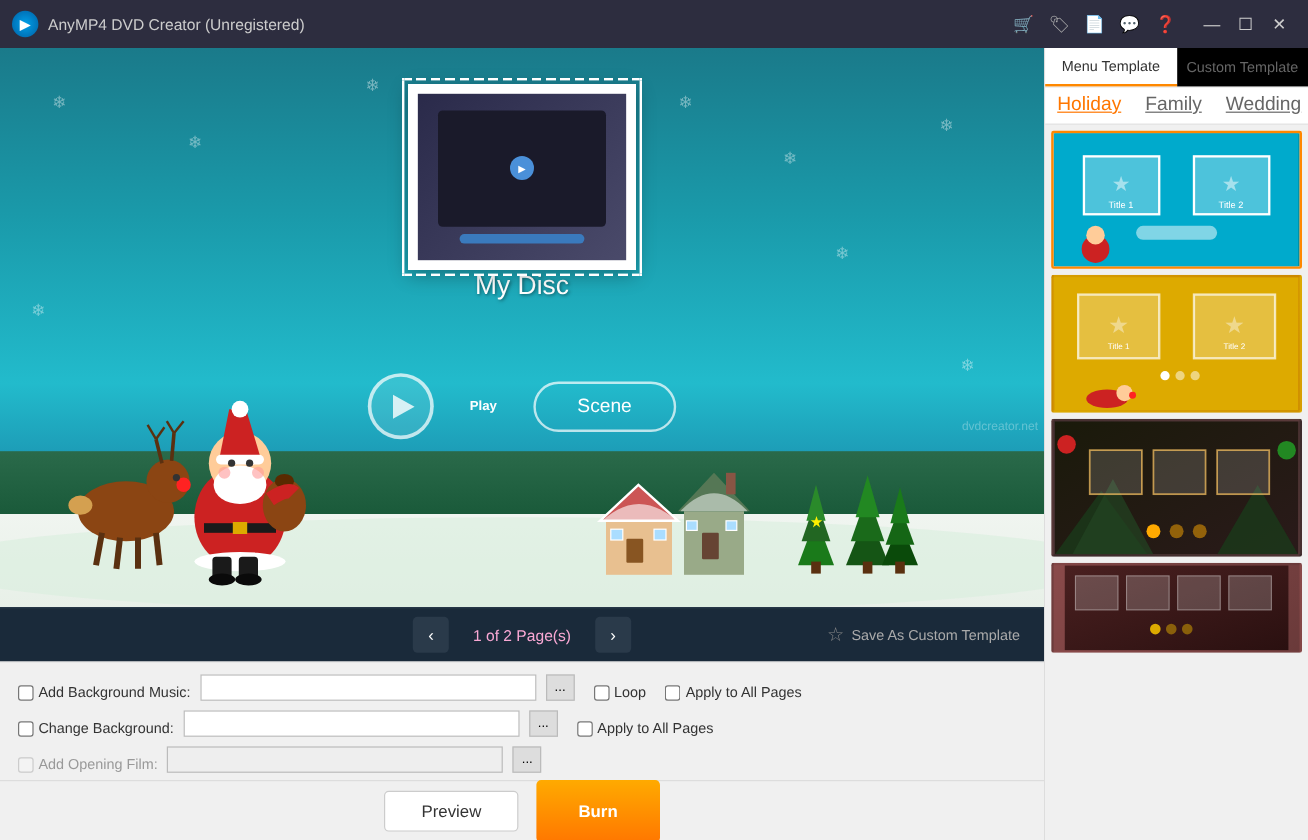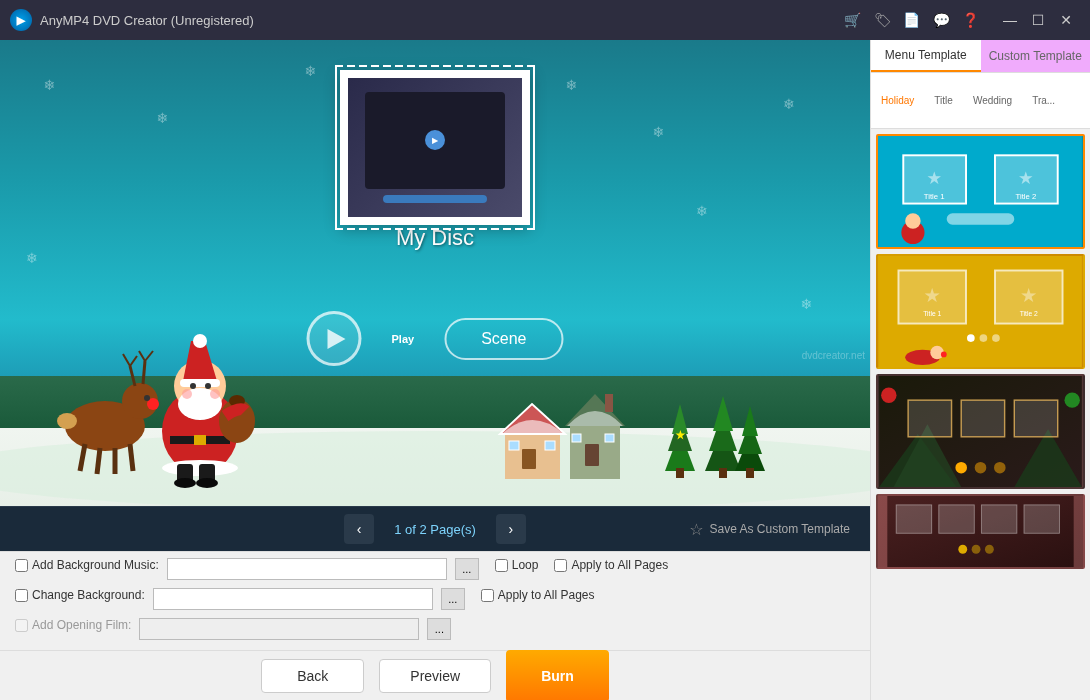--- a/index.html
+++ b/index.html
@@ -185,36 +185,36 @@
     .nav-arrow {
       width: 30px; height: 30px;
       background: #2a3a4a;
       border-radius: 4px;
       display: flex; align-items: center; justify-content: center;
       color: white;
       cursor: pointer;
       font-size: 14px;
     }
     .page-indicator {
-      color: #7dd3fc;
+      color: #f9a8d4;
       font-size: 13px;
     }
 
     
     .options-bar {
       background: #f0f0f0;
       padding: 6px 15px;
       display: flex;
       flex-direction: column;
       gap: 4px;
       border-top: 1px solid #ddd;
     }
     .option-row {
       display: flex;
-      align-items: flex-start;
+      align-items: flex-end;
       gap: 8px;
       height: 26px;
     }
     .option-input {
       flex: 1;
       height: 22px;
       border: 1px solid #bbb;
       background: white;
       font-size: 11px;
       padding: 0 4px;
@@ -297,37 +297,38 @@
       border: none;
       cursor: pointer;
       text-align: center;
     }
     .tab-btn.active {
       background: white;
       color: #333;
       border-bottom: 2px solid #ff8800;
     }
     .tab-btn.inactive {
-      background: #f0abfc;
+      background: #000000;
       color: #666;
     }
 
     .category-tabs {
       display: flex;
       align-items: center;
       background: white;
       border-bottom: 1px solid #ddd;
       overflow: hidden;
     }
     .cat-tab {
-      padding: 22px 10px;
-      font-size: 10px;
+      padding: 6px 10px;
+      font-size: 16px;
       cursor: pointer;
       white-space: nowrap;
       color: #666;
+      text-decoration: underline;
     }
     .cat-tab.active {
       color: #ff7700;
     }
 
     .template-list {
       flex: 1;
       overflow-y: auto;
       padding: 5px;
       display: flex;
@@ -592,36 +593,35 @@
         <label class="checkbox-label">
           <input type="checkbox" disabled="" style="">
           <span style="color:#999;">Add Opening Film:</span>
         </label>
         <input type="text" class="option-input" disabled="" style="background: rgb(238, 238, 238);">
         <button class="option-btn">...</button>
       </div>
     </div>
 
     <div class="bottom-bar">
-      <button class="btn-back">Back</button>
       <button class="btn-preview">Preview</button>
       <button class="btn-burn">Burn</button>
     </div>
   </div>
 
   <div class="right-panel">
 
     <div class="template-tabs">
       <button class="tab-btn active">Menu Template</button>
       <button class="tab-btn inactive">Custom Template</button>
     </div>
 
     <div class="category-tabs">
       <span class="cat-tab active">Holiday</span>
-      <span class="cat-tab">Title</span>
+      <span class="cat-tab">Family</span>
       <span class="cat-tab">Wedding</span>
       <span class="cat-tab">Tra...</span>
 
     </div>
 
     <div class="template-list">
 
       <div class="template-item selected tmpl-1">
         <svg viewBox="0 0 210 115" style="width:100%;height:100%;">
           <rect width="210" height="115" fill="#00aacc"></rect>

